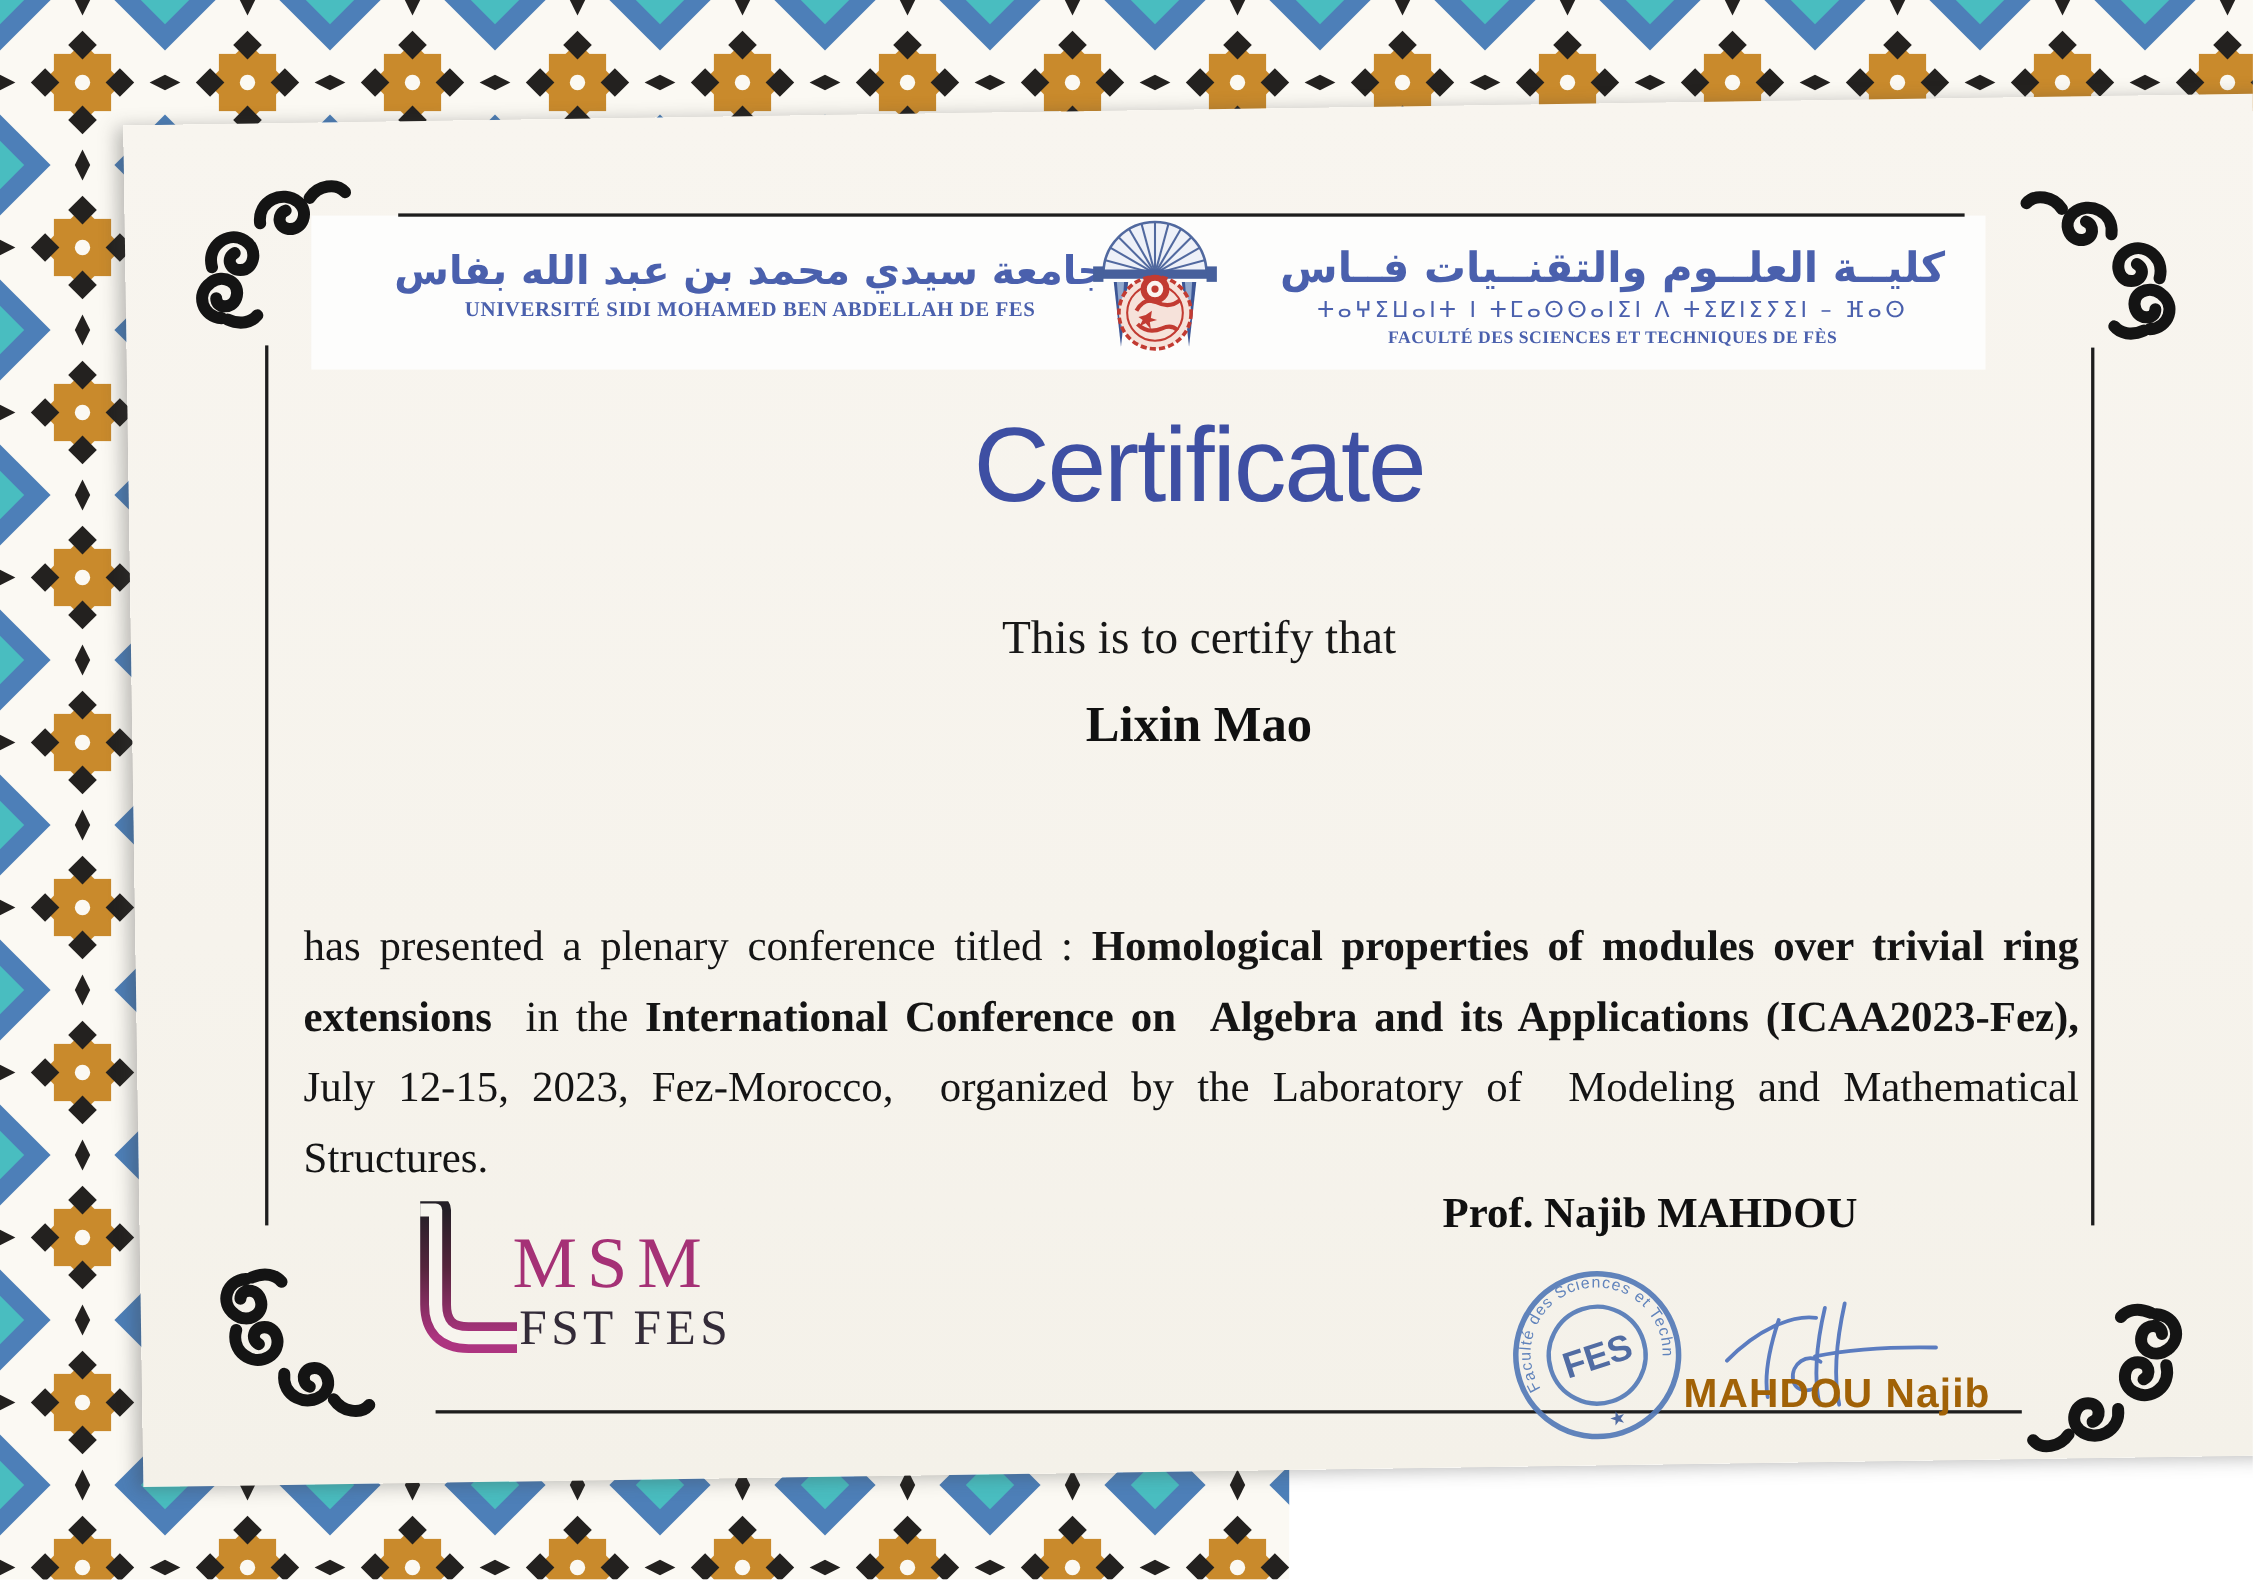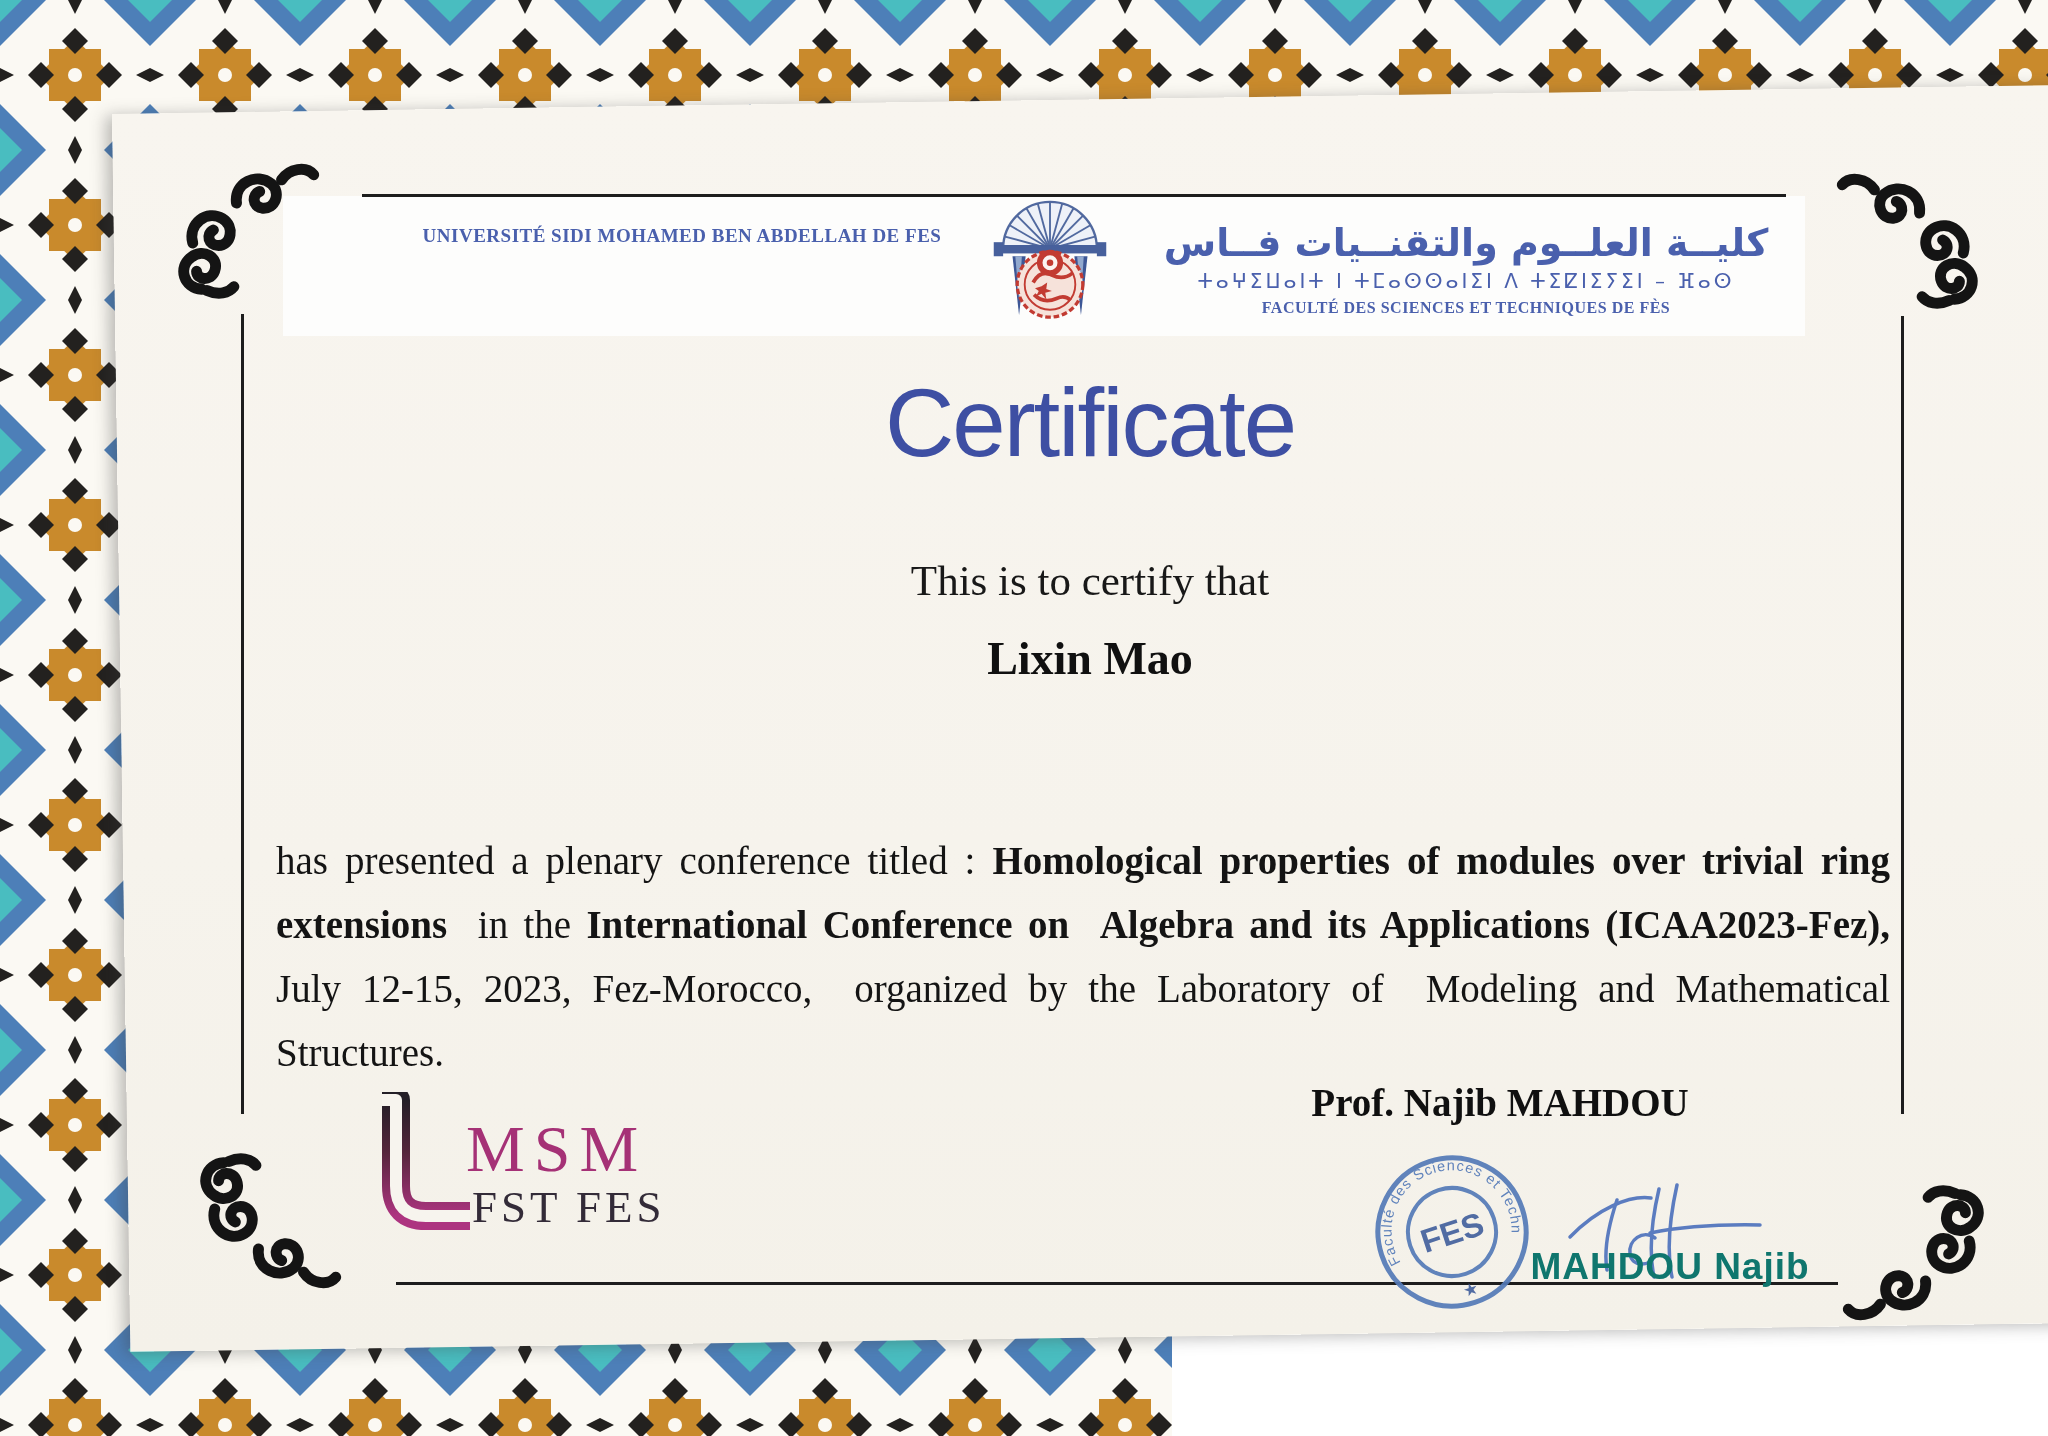--- a/index.html
+++ b/index.html
@@ -71,21 +71,21 @@
   .logo-msm{left:466px;top:1114px;font-family:"Liberation Serif",serif;
     font-size:66px;color:#a53176;letter-spacing:9px;line-height:70px;}
   .logo-sub{left:472px;top:1182px;font-family:"Liberation Serif",serif;
     font-size:45px;color:#332b38;letter-spacing:4px;line-height:50px;}
 
   
   .stamp{left:1372px;top:1152px;width:160px;height:160px;transform:rotate(-18deg);opacity:.92;}
   .sig-scribble{left:1555px;top:1165px;width:235px;height:118px;}
   .sig-name{left:1505px;top:1246px;width:330px;text-align:center;
     font-family:"Liberation Sans",sans-serif;font-weight:bold;
-    font-size:37px;color:#0f766e;letter-spacing:1px;}
+    font-size:37px;color:#a16207;letter-spacing:1px;}
 </style>
 </head>
 <body>
 
 <svg width="0" height="0" style="position:absolute">
   <defs>
     <g id="flourish-shape">
       <g fill="none" stroke="#141414" stroke-width="8.5" stroke-linecap="round">
         <path d="M20,102 c-14,-1 -19,-17 -8,-25 c9,-7 22,0 18,11 c-3,8 -14,7 -14,0"></path>
         <path d="M13,66 c-4,-15 11,-26 23,-19 c10,6 7,21 -3,21 c-8,0 -10,-9 -4,-12"></path>
@@ -136,20 +136,21 @@
   <rect x="1888" y="0" width="160" height="98" fill="url(#zel)"></rect>
 </svg>
 
 <div class="abs paper"></div>
 
 <div class="abs content">
 
   <div class="abs hdr-bg"></div>
 
   <div class="hdr-col hdr-left">
+    <div class="hdr-ar">جامعة سيدي محمد بن عبد الله بفاس</div>
     <div class="hdr-fr">UNIVERSITÉ SIDI MOHAMED BEN ABDELLAH DE FES</div>
   </div>
 
   <svg class="abs emblem" viewBox="0 0 160 150">
     <path d="M30,63 A50,50 0 0 1 130,63 Z" fill="#eef1f8" stroke="#51699f" stroke-width="2.5"></path>
     <g stroke="#51699f" stroke-width="2">
       <line x1="80" y1="63" x2="128" y2="50"></line>
         <line x1="80" y1="63" x2="123" y2="38"></line>
       <line x1="80" y1="63" x2="115" y2="28"></line>
         <line x1="80" y1="63" x2="105" y2="20"></line>

